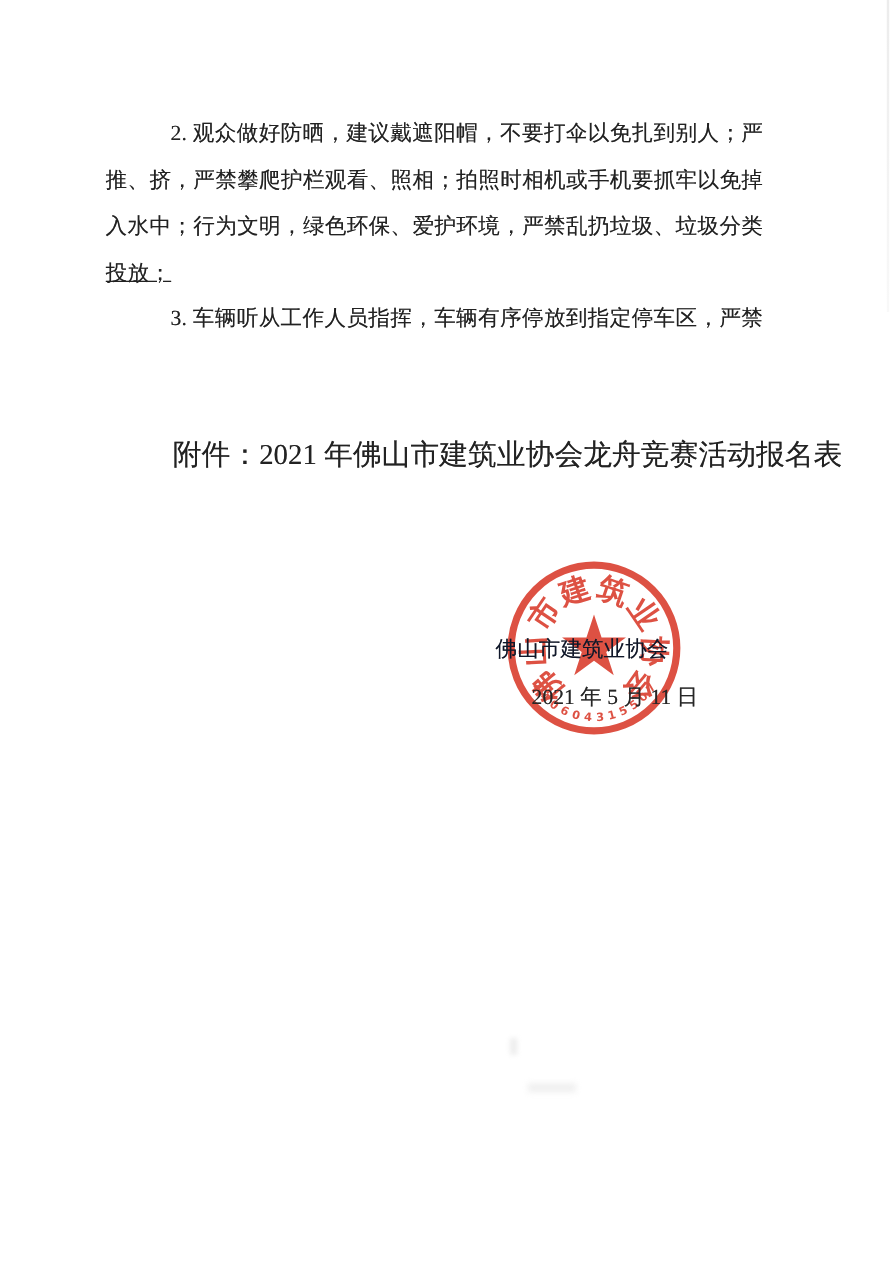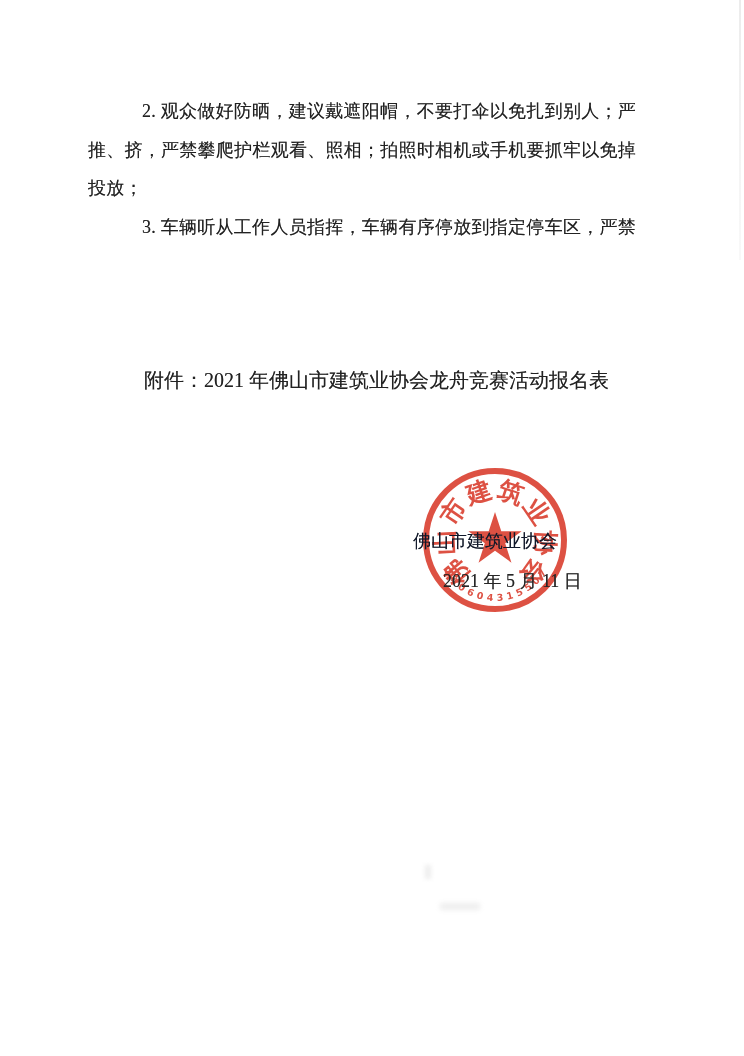--- a/index.html
+++ b/index.html
@@ -21,29 +21,30 @@
     text-shadow:0 0 .4px rgba(40,40,40,.55);
   }
   .bline{
     text-align:justify;
     text-align-last:justify;
     height:38.5px;
     overflow:hidden;
   }
   .bline.last{
     text-align-last:left;
+    text-decoration:underline;
   }
   .bline.indent{
     padding-left:54px;
   }
   
   .attachment{
     position:absolute;
     left:88px;top:361px;width:600px;
-    font-size:20px;line-height:38.5px;
+    font-size:24px;line-height:38.5px;
     padding-left:56px;
     color:#222;
     text-shadow:0 0 .4px rgba(40,40,40,.55);
   }
   
   .sig-org{
     position:absolute;left:413px;top:531px;
     font-size:18px;line-height:21px;
     color:#0f172a;z-index:3;
     text-shadow:0 0 .4px rgba(40,40,40,.6);
@@ -86,20 +87,21 @@
   }
 </style>
 </head>
 <body>
 
 <div class="page">
 
   <div class="body-text">
     <div class="bline indent">2. 观众做好防晒，建议戴遮阳帽，不要打伞以免扎到别人；严禁</div>
     <div class="bline">推、挤，严禁攀爬护栏观看、照相；拍照时相机或手机要抓牢以免掉</div>
+    <div class="bline">入水中；行为文明，绿色环保、爱护环境，严禁乱扔垃圾、垃圾分类</div>
     <div class="bline last">投放；</div>
     <div class="bline indent">3. 车辆听从工作人员指挥，车辆有序停放到指定停车区，严禁停</div>
   </div>
 
   <div class="attachment">附件：2021 年佛山市建筑业协会龙舟竞赛活动报名表</div>
 
   <svg class="seal" viewBox="-85 -85 170 170" xmlns="http://www.w3.org/2000/svg">
     <circle cx="0" cy="0" r="69" fill="none" stroke="#d93a2a" stroke-width="6"></circle>
     <polygon fill="#d93a2a" points="0,-28 6.29,-8.66 26.63,-8.65 10.18,3.31 16.46,22.65 0,10.7 -16.46,22.65 -10.18,3.31 -26.63,-8.65 -6.29,-8.66"></polygon>
 

